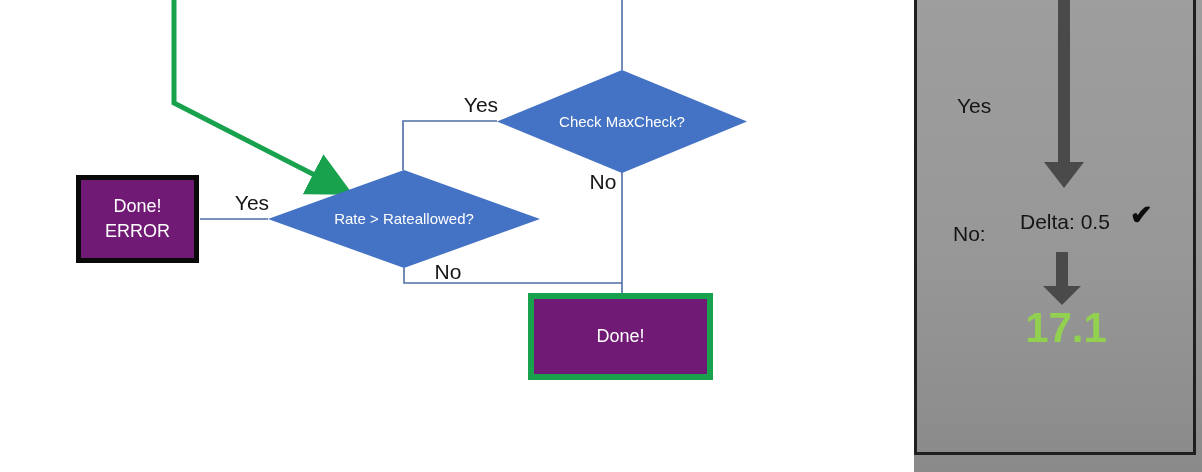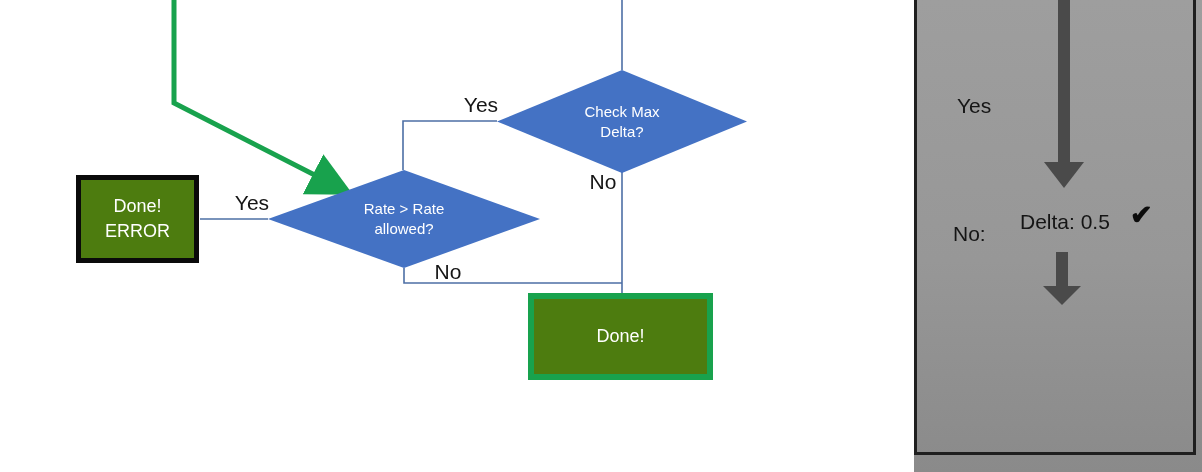--- a/index.html
+++ b/index.html
@@ -6,25 +6,25 @@
   body{
     width:1202px;height:472px;position:relative;overflow:hidden;
     background:#ffffff;
     font-family:"Liberation Sans", sans-serif;
   }
   .abs{position:absolute;}
   
   .diamond{
     background:#4472C4;
     clip-path:polygon(50% 0,100% 50%,50% 100%,0 50%);
-    display:flex;flex-direction:column;align-items:center;justify-content:center;
+    display:flex;align-items:center;justify-content:center;
     color:#ffffff;font-size:15px;line-height:20px;text-align:center;
   }
   .flowbox{
-    background:#4d7c0f;color:#ffffff;text-align:center;
+    background:#701a75;color:#ffffff;text-align:center;
     display:flex;flex-direction:column;align-items:center;justify-content:center;
     font-size:18px;line-height:25px;
   }
   .box-error{left:76px;top:175px;width:113px;height:78px;border:5px solid #0a0a0a;}
   .box-done{left:528px;top:293px;width:173px;height:75px;border:6px solid #18A24D;}
   .flow-label{color:#151515;font-size:21px;line-height:24px;}
   
   .panel{
     left:914px;top:0;width:288px;height:472px;
     background:linear-gradient(to bottom,#9e9e9e 0%,#979797 55%,#8a8a8a 100%);
@@ -70,21 +70,21 @@
 
     <path d="M404,268 L404,283 L622,283" stroke="#4d6fa5" stroke-width="1.6" fill="none"></path>
 
     <path d="M268,219 L200,219" stroke="#4d6fa5" stroke-width="1.6" fill="none"></path>
 
     <path d="M174,0 L174,103 L342,189" stroke="#18A24D" stroke-width="5" fill="none" stroke-linejoin="miter" marker-end="url(#greenArrow)"></path>
   </svg>
 
   <div class="abs diamond" style="left:497px;top:70px;width:250px;height:103px;">
     <span>Check Max</span>
-    <span>Delta?</span>
+    <span>Check?</span>
   </div>
   <div class="abs flow-label" style="left:460px;top:93px;width:42px;text-align:center;">Yes</div>
   <div class="abs flow-label" style="left:586px;top:170px;width:34px;text-align:center;">No</div>
 
   <div class="abs diamond" style="left:268px;top:170px;width:272px;height:98px;">
     <span>Rate &gt; Rate</span>
     <span>allowed?</span>
   </div>
   <div class="abs flow-label" style="left:232px;top:191px;width:40px;text-align:center;">Yes</div>
   <div class="abs flow-label" style="left:430px;top:260px;width:36px;text-align:center;">No</div>
@@ -107,13 +107,14 @@
 
   <div class="abs panel-label" style="left:43px;top:94px;">Yes</div>
 
   <div class="abs panel-label" style="left:39px;top:222px;">No:</div>
   <div class="abs panel-label" style="left:106px;top:210px;">Delta: 0.5</div>
   <div class="abs panel-check" style="left:216px;top:202px;">✔</div>
 
   <div class="abs arrow-shaft" style="left:142px;top:252px;height:34px;"></div>
   <div class="abs arrow-head small" style="left:129px;top:286px;"></div>
 
+  <div class="abs panel-result" style="left:92px;top:306px;">17.1</div>
 </div>
 
 </body></html>

